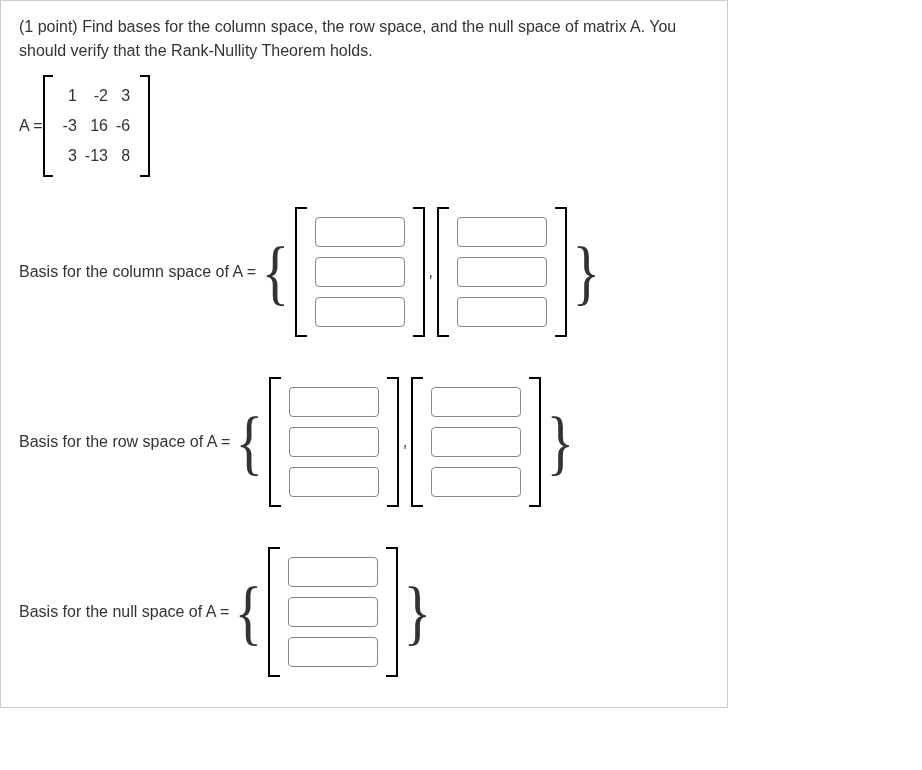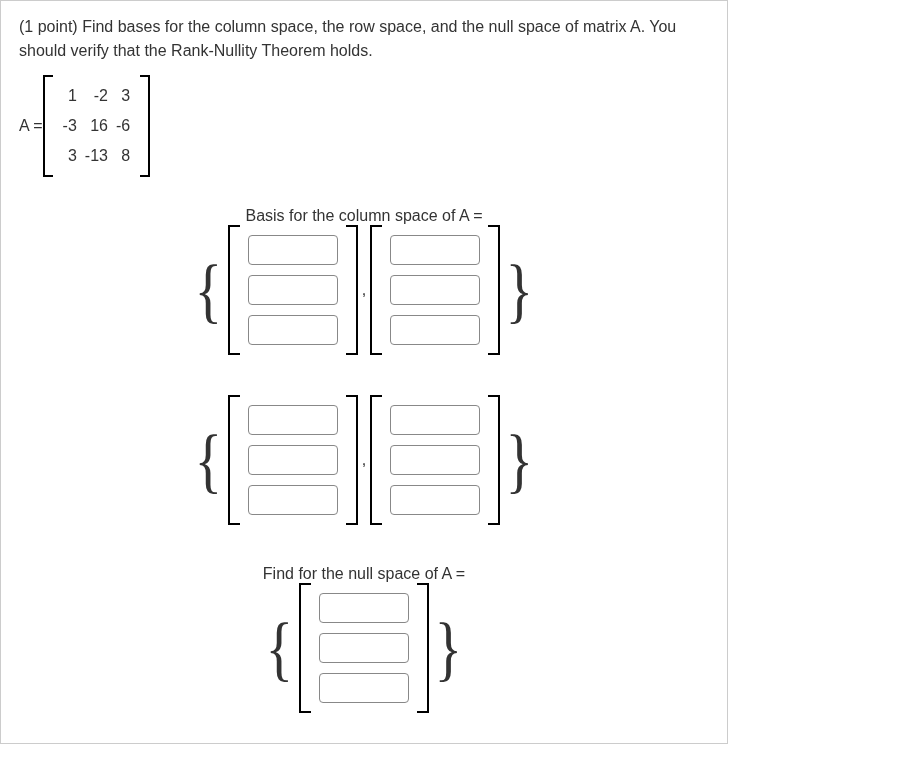--- a/index.html
+++ b/index.html
@@ -52,21 +52,20 @@
     padding: 6px 4px;
     text-align: right;
     font-size: 16px;
   }
 
   
   .answer-row {
     display: flex;
     align-items: center;
     margin: 30px 0 40px 0;
-    flex-direction: column;
   }
   .set-wrap {
     display: flex;
     align-items: center;
   }
   .curly {
     font-size: 72px;
     line-height: 72px;
     font-family: "Times New Roman", serif;
     padding: 0 2px;
@@ -158,20 +157,21 @@
         <input type="text" value="" style="">
       </span>
       <span class="bracket right"></span>
     </span>
 
     <span class="curly">}</span>
   </span>
 </div>
 
 <div class="answer-row">
+  <span class="label">Basis for the row space of A = </span>
   <span class="set-wrap">
     <span class="curly">{</span>
 
     <span class="vec">
       <span class="bracket left"></span>
       <span class="col">
         <input type="text" value="" style="">
         <input type="text" value="" style="">
         <input type="text" value="" style="">
       </span>
@@ -188,21 +188,21 @@
         <input type="text" value="" style="">
       </span>
       <span class="bracket right"></span>
     </span>
 
     <span class="curly">}</span>
   </span>
 </div>
 
 <div class="answer-row" style="margin-bottom:10px;">
-  <span class="label">Find for the null space of A = </span>
+  <span class="label">Basis for the null space of A = </span>
   <span class="set-wrap">
     <span class="curly">{</span>
 
     <span class="vec">
       <span class="bracket left"></span>
       <span class="col">
         <input type="text" value="" style="">
         <input type="text" value="" style="">
         <input type="text" value="" style="">
       </span>

